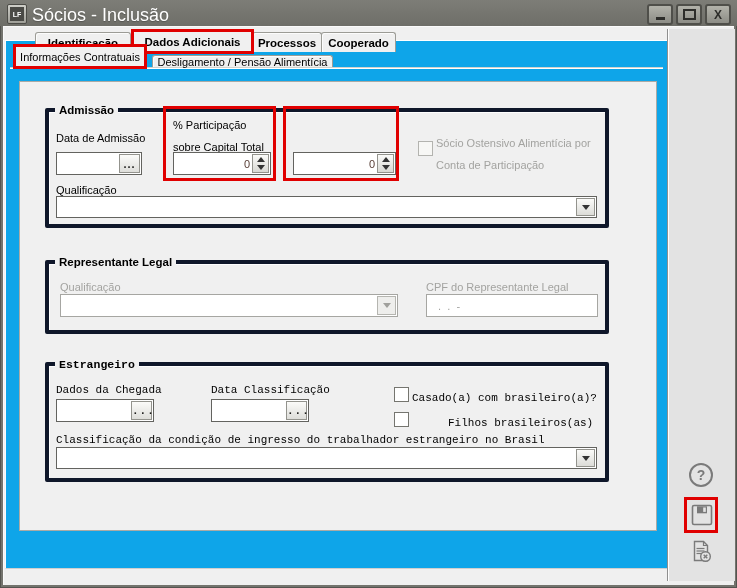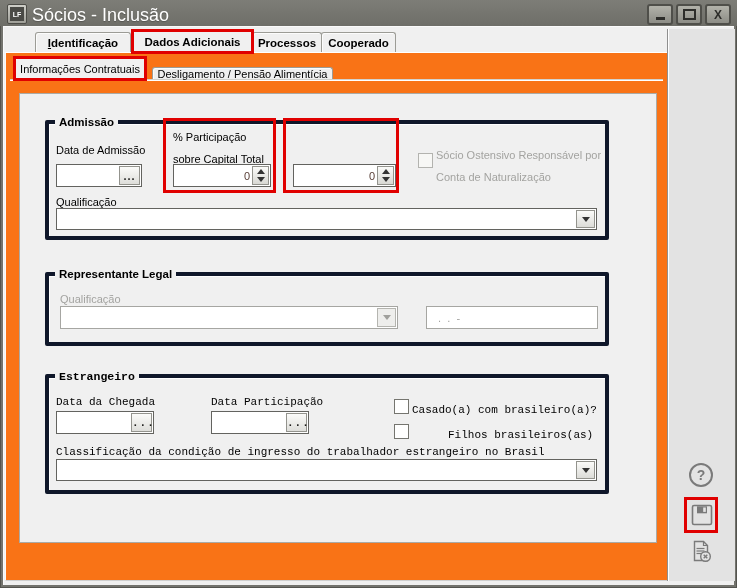--- a/index.html
+++ b/index.html
@@ -16,21 +16,21 @@
   .g-min { width:9px; height:3px; background:#2d2d2a; margin-top:8px; }
   .g-max { width:9px; height:7px; border:2px solid #2d2d2a; }
   .g-x { color:#2d2d2a; font-weight:bold; font-size:12px; line-height:12px; }
   
   .content { position:absolute; left:3px; top:26px; width:731px; height:559px; background:#f0f0f0; box-shadow: inset 1px 1px 0 #fafafa; }
   
   .tab { position:absolute; top:2px; bottom:0; background:#f0f0f0; border:1px solid #9c9c96; border-bottom:none; border-radius:3px 3px 0 0; box-shadow: inset 1px 1px 0 #fcfcfc; display:flex; align-items:center; justify-content:center; cursor:pointer; white-space:nowrap; }
   .tabs-main { position:absolute; left:0; top:4px; height:22px; right:67px; z-index:2;margin-left:28px; }
   .tabs-main .tab { font-weight:bold; font-size:11.5px; }
   .tab.active { top:0; bottom:-1px; z-index:3; }
-  .tabpage { position:absolute; left:2px; top:26px; width:661px; height:527px; background:#f97316; border-top:1px solid #fff; border-left:1px solid #f8f8f8; border-right:1px solid #8f8f8f; border-bottom:1px solid #cfcfcf; }
+  .tabpage { position:absolute; left:2px; top:14px; width:661px; height:527px; background:#0ea5e9; border-top:1px solid #fff; border-left:1px solid #f8f8f8; border-right:1px solid #8f8f8f; border-bottom:1px solid #cfcfcf; }
   
   .tabs-sub { position:absolute; left:0; top:4px; height:22px; right:0; z-index:2; }
   .tabs-sub .tab { font-size:11px; }
   .subline { position:absolute; left:4px; right:4px; top:26px; height:0; border-top:1px solid #d2d2cd; box-shadow:0 1px 0 #fff; }
   .inner-panel { position:absolute; left:13px; top:40px; width:636px; height:448px; border:1px solid #aaaaa5; background:#f0f0f0; }
   
   .group { position:absolute; border:4px solid #0f172a; border-radius:2px; box-shadow: inset 1px 1px 0 rgba(255,255,255,.9); }
   .group-title { position:absolute; top:-8px; left:6px; background:#f0f0f0; padding:0 4px; font-weight:bold; font-size:11.5px; white-space:nowrap; }
   
   .lbl { position:absolute; font-size:11px; line-height:22px; white-space:nowrap; }
@@ -133,21 +133,21 @@
           <div class="annot-box" style="left:234px; top:-6px; width:110px; height:69px;"></div>
           <div class="field" style="left:244px; top:40px; width:101px; height:21px;">
             <span class="spin-val">0</span>
             <div class="spin-btn">
               <div class="tri-up"></div>
               <div class="tri-down"></div>
             </div>
           </div>
 
           <div class="cb dim" style="left:369px; top:29px;"></div>
-          <div class="lbl wrap dim" style="left:387px; top:20px; width:168px;">Sócio Ostensivo Responsável por Conta de Naturalização</div>
+          <div class="lbl wrap dim" style="left:387px; top:20px; width:168px;">Sócio Ostensivo Alimentícia por Conta de Participação</div>
 
           <div class="lbl" style="left:7px; top:67px;">Qualificação</div>
           <div class="field" style="left:7px; top:84px; width:539px; height:20px;">
             <span style="padding-left:3px;"></span>
             <div class="combo-btn">
                 <div class="tri-down"></div>
               </div>
           </div>
         </div>
 
@@ -155,35 +155,36 @@
           <div class="group-title">Representante Legal</div>
 
           <div class="lbl dim" style="left:11px; top:12px;">Qualificação</div>
           <div class="field dim" style="left:11px; top:30px; width:336px; height:21px;">
             <span style="padding-left:3px;"></span>
             <div class="combo-btn dim">
                 <div class="tri-down dim"></div>
               </div>
           </div>
 
+          <div class="lbl dim" style="left:377px; top:12px;">CPF do Representante Legal</div>
           <div class="field dim" style="left:377px; top:30px; width:170px; height:21px;">
             <span class="pre dim lbl" style="position:static; padding-left:5px; color:#a3a3a0;">  .  .  -</span>
           </div>
         </div>
 
         <div class="group" style="left:25px; top:280px; width:556px; height:112px;font-family:Liberation Mono, monospace;">
           <div class="group-title">Estrangeiro</div>
 
-          <div class="lbl" style="left:7px; top:13px;">Data da Chegada</div>
+          <div class="lbl" style="left:7px; top:13px;">Dados da Chegada</div>
           <div class="field" style="left:7px; top:33px; width:96px; height:21px;">
             <span style="padding-left:3px;"></span>
             <div class="ellipsis-btn">...</div>
           </div>
 
-          <div class="lbl" style="left:162px; top:13px;">Data Participação</div>
+          <div class="lbl" style="left:162px; top:13px;">Data Classificação</div>
           <div class="field" style="left:162px; top:33px; width:96px; height:21px;">
             <span style="padding-left:3px;"></span>
             <div class="ellipsis-btn">...</div>
           </div>
 
           <div class="cb" style="left:345px; top:21px;"></div>
           <div class="lbl" style="left:363px; top:21px;">Casado(a) com brasileiro(a)?</div>
 
           <div class="cb" style="left:345px; top:46px;"></div>
           <div class="lbl" style="left:363px; top:46px;margin-left:36px;">Filhos brasileiros(as)</div>

